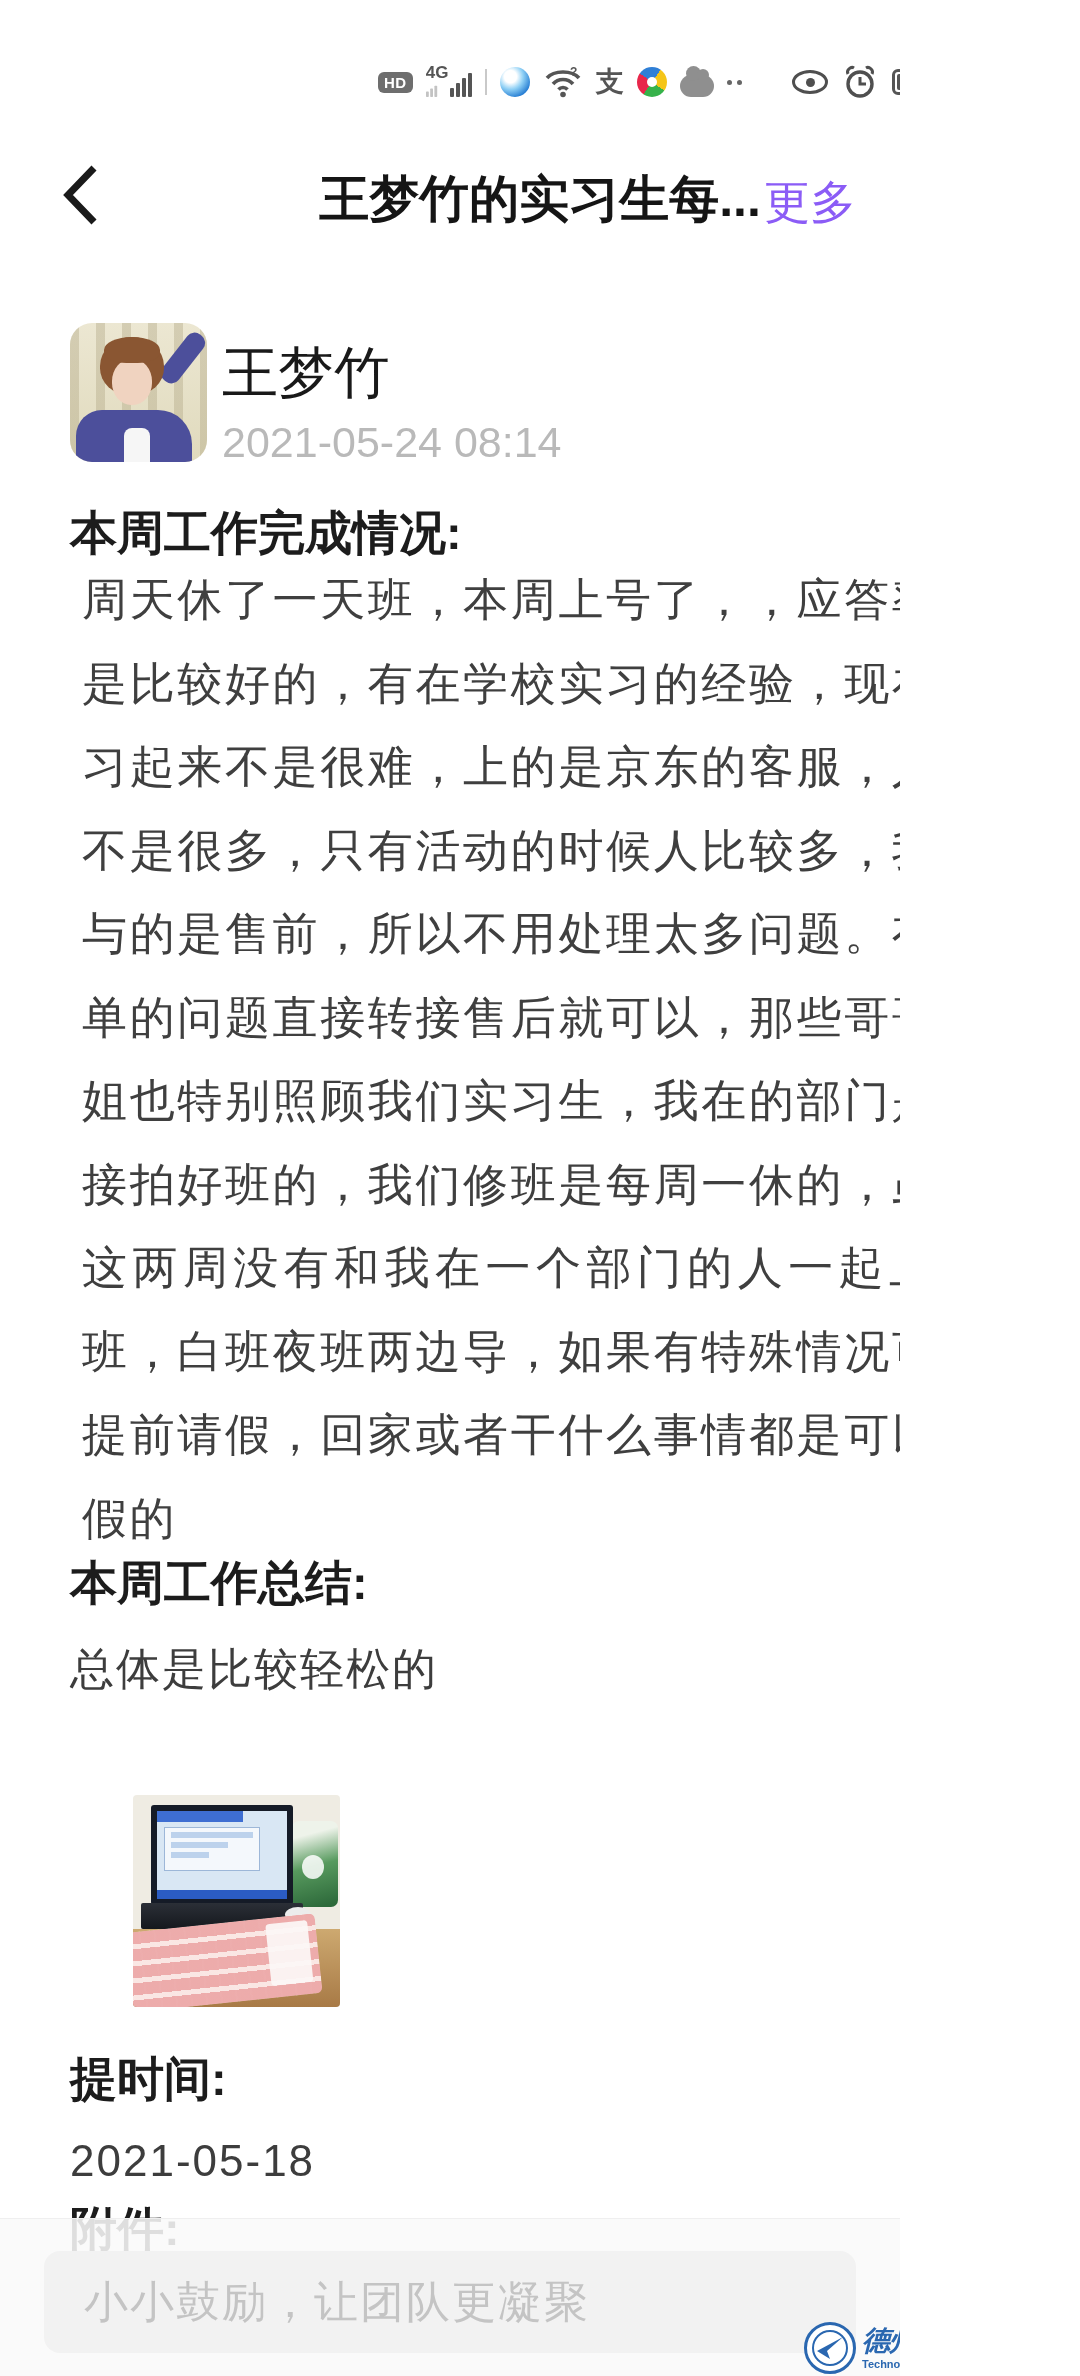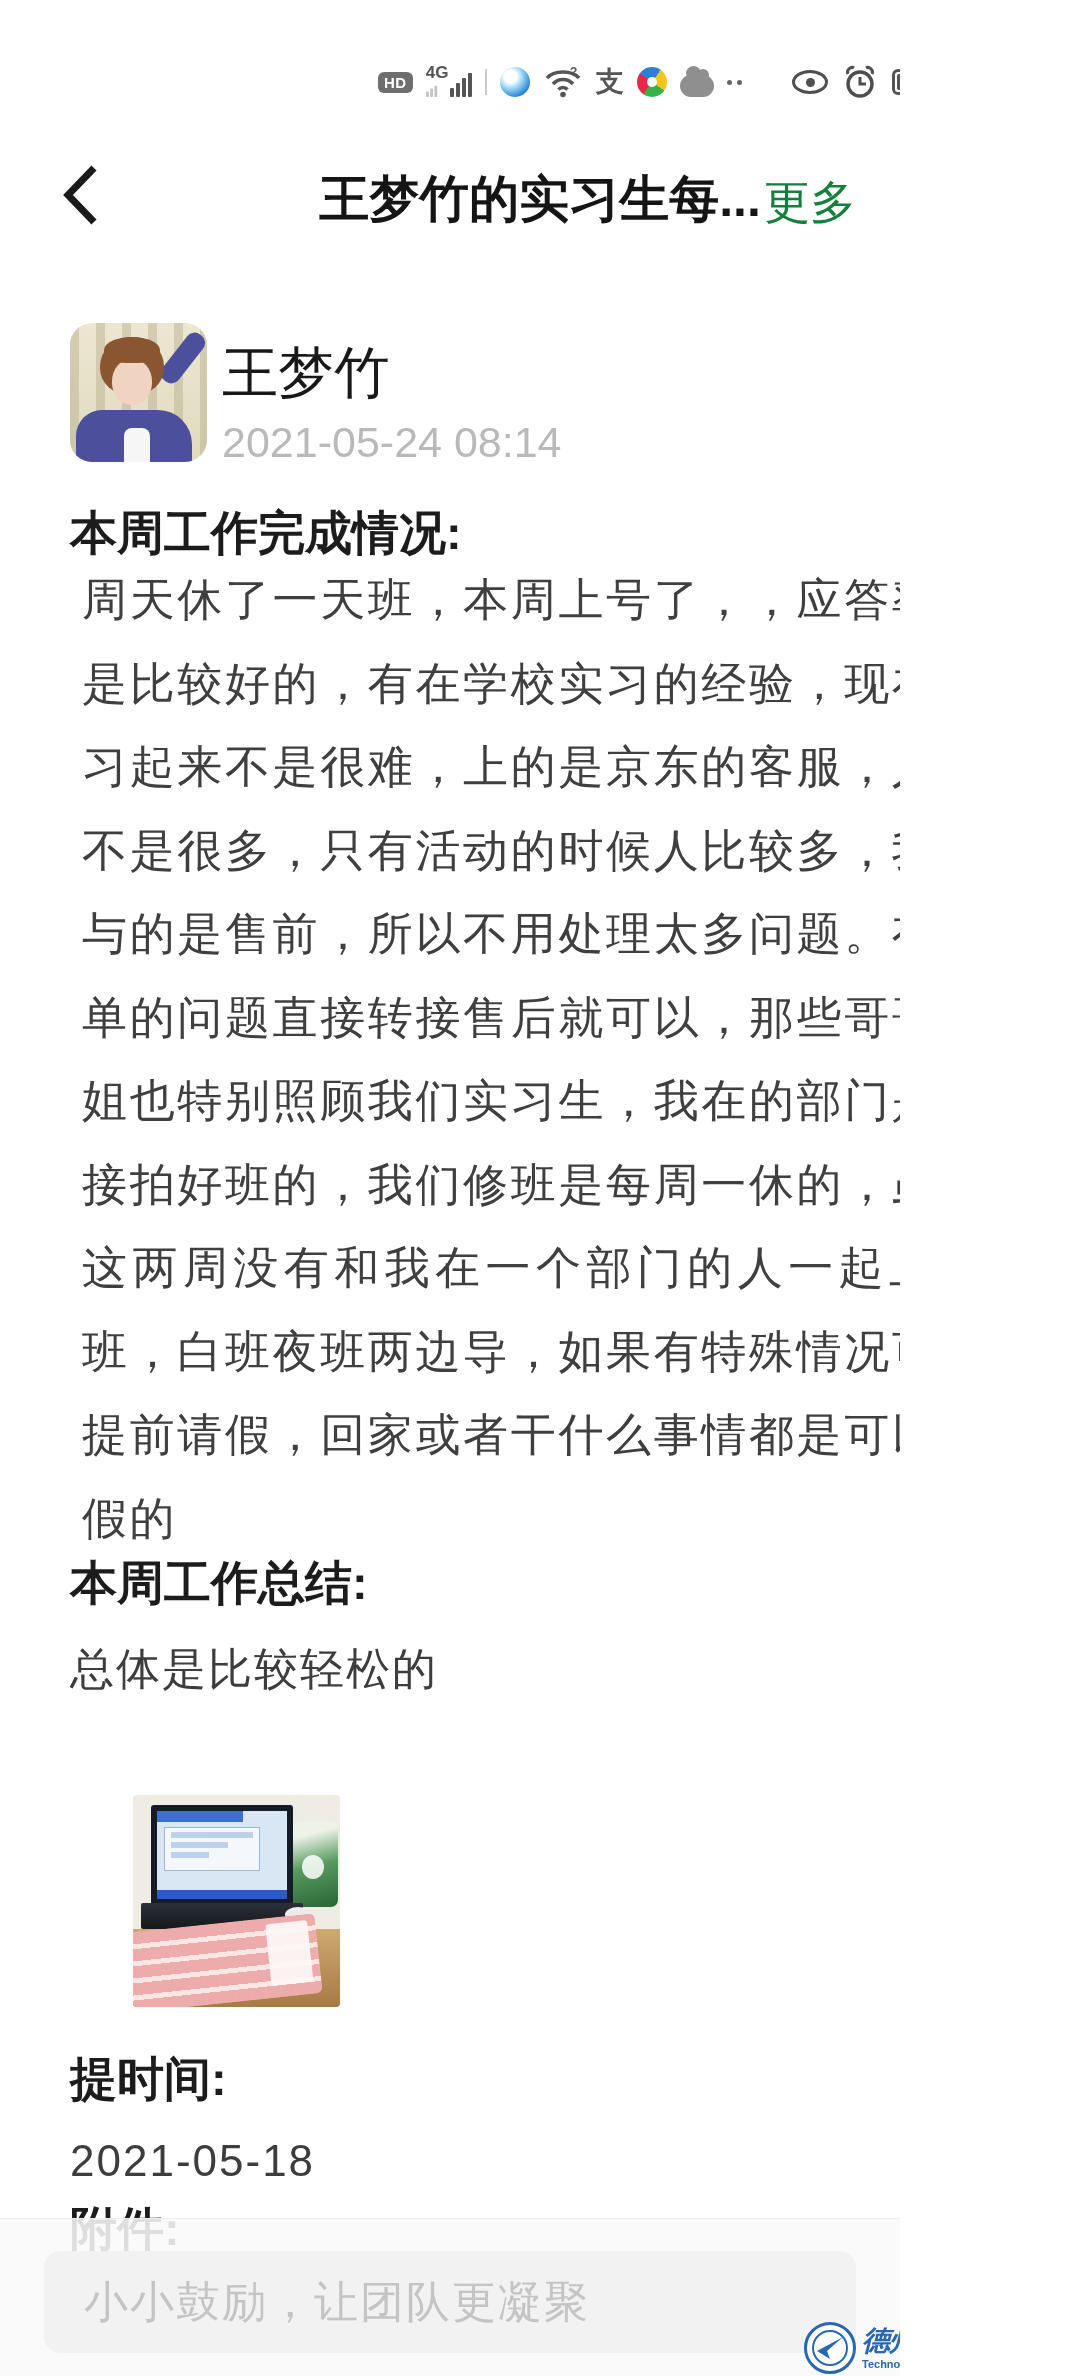--- a/index.html
+++ b/index.html
@@ -29,21 +29,21 @@
   .eye { position:relative; width:36px; height:24px; border:3px solid #4f4f4f; border-radius:50%; }
   .eye b { position:absolute; left:50%; top:50%; width:9px; height:9px; margin:-4.5px 0 0 -4.5px; background:#4f4f4f; border-radius:50%; }
   .battery { position:relative; width:50px; height:26px; border:3px solid #555; border-radius:6px; }
   .battery .fill { position:absolute; left:2px; top:2px; bottom:2px; width:26px; background:#555; border-radius:2px; }
   .battery .nub { position:absolute; right:-8px; top:6px; width:5px; height:10px; background:#555; border-radius:2px; }
   .sb-time { font-size:42px; color:#15803d; letter-spacing:1px;text-decoration:underline; }
 
   
   .hdr-title { position:absolute; top:166px; left:0; width:1080px; text-align:center; font-size:50px; font-weight:bold; color:#151515; }
   .hdr-back { position:absolute; top:162px; left:58px; width:48px; height:66px; cursor:pointer; }
-  .hdr-more { position:absolute; top:172px; right:44px; font-size:46px; color:#15803d; }
+  .hdr-more { position:absolute; top:172px; right:44px; font-size:46px; color:#8b5cf6; }
 
   
   .avatar { position:absolute; left:70px; top:323px; width:137px; height:139px; border-radius:22px; overflow:hidden;
     background:linear-gradient(180deg,#ece7d2,#e0dabd); }
   .avatar .trees { position:absolute; inset:0; background:repeating-linear-gradient(90deg, rgba(176,166,132,.4) 0 9px, rgba(0,0,0,0) 9px 26px); }
   .avatar .arm { position:absolute; right:14px; top:6px; width:20px; height:58px; background:#4c4f9b; border-radius:9px; transform:rotate(38deg); }
   .avatar .hair { position:absolute; left:30px; top:14px; width:64px; height:58px; background:#8a5632; border-radius:50% 50% 46% 46%; }
   .avatar .face { position:absolute; left:42px; top:36px; width:40px; height:46px; background:#f0d3c0; border-radius:48%; }
   .avatar .fringe { position:absolute; left:34px; top:14px; width:56px; height:26px; background:#8a5632; border-radius:50% 50% 40% 40%; }
   .avatar .jacket { position:absolute; left:6px; bottom:-4px; width:116px; height:56px; background:#4c4f9b; border-radius:26px 34px 0 0; }

